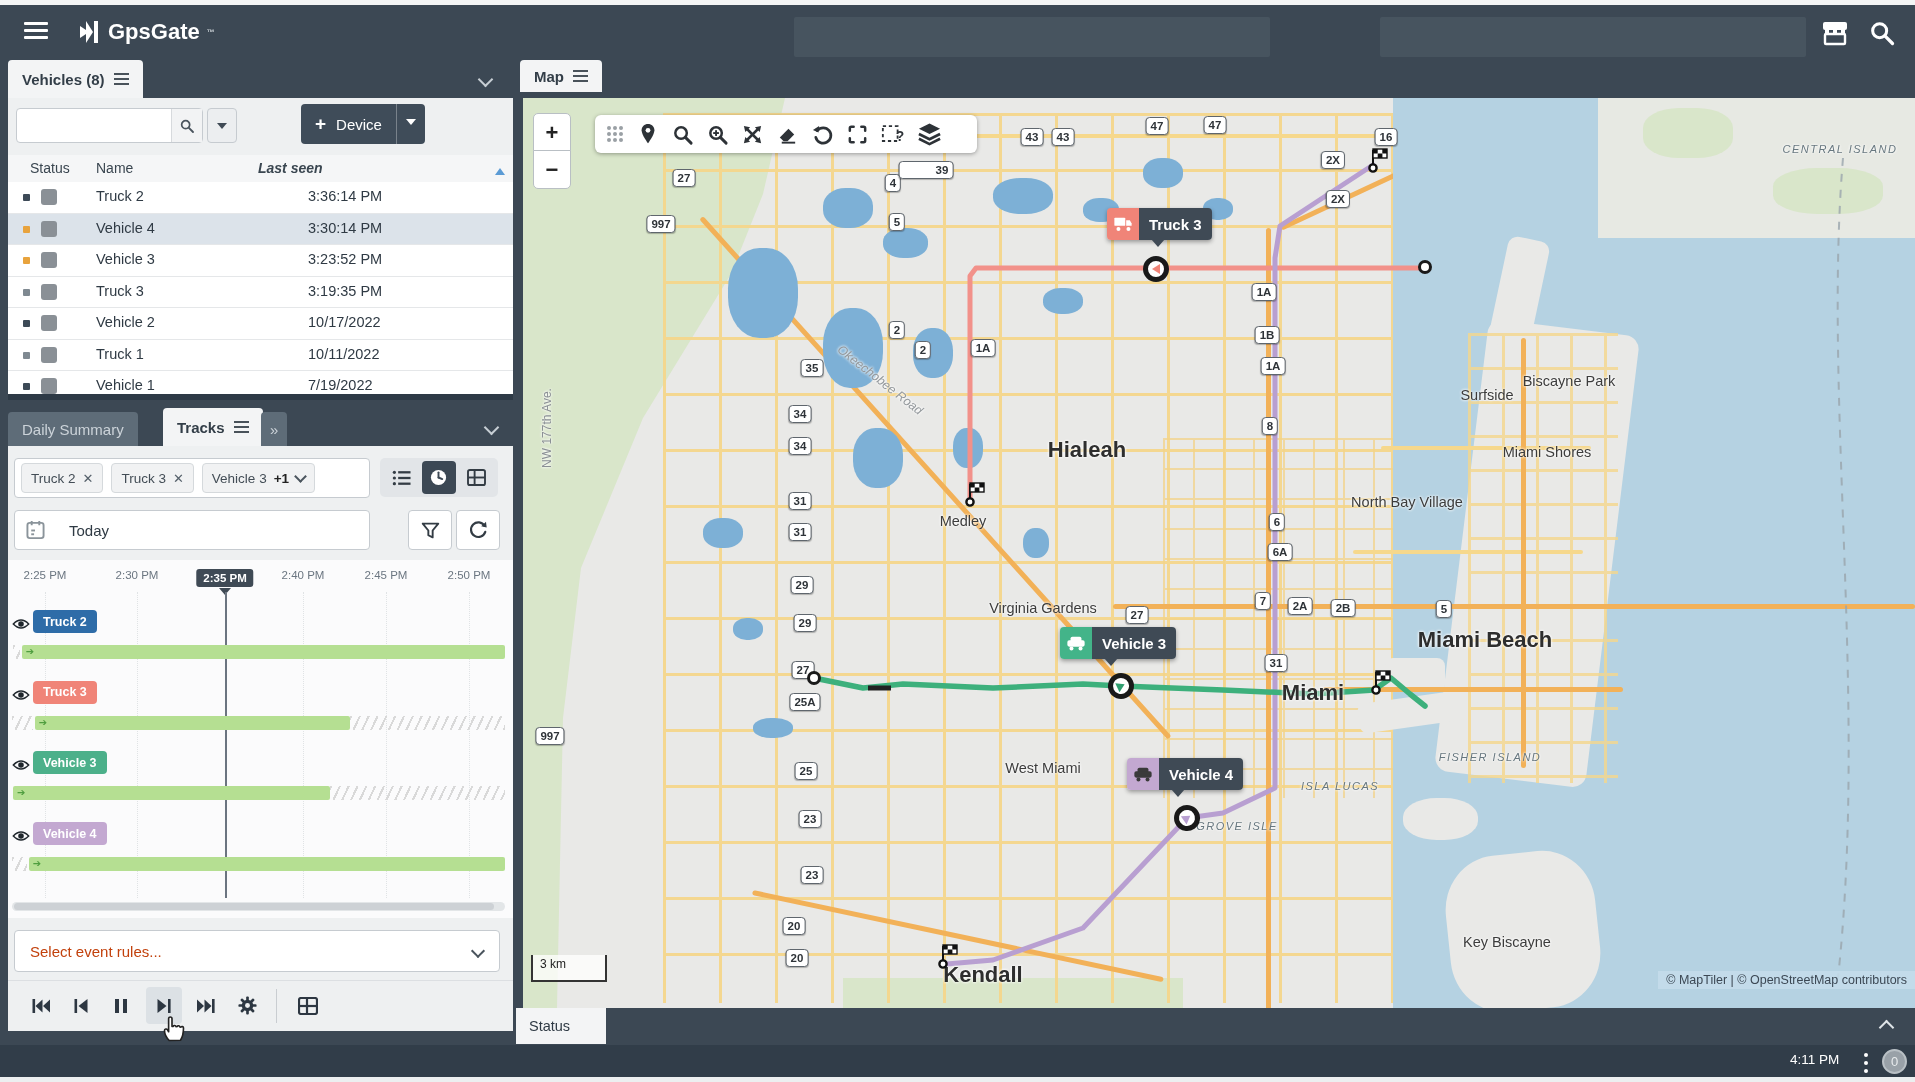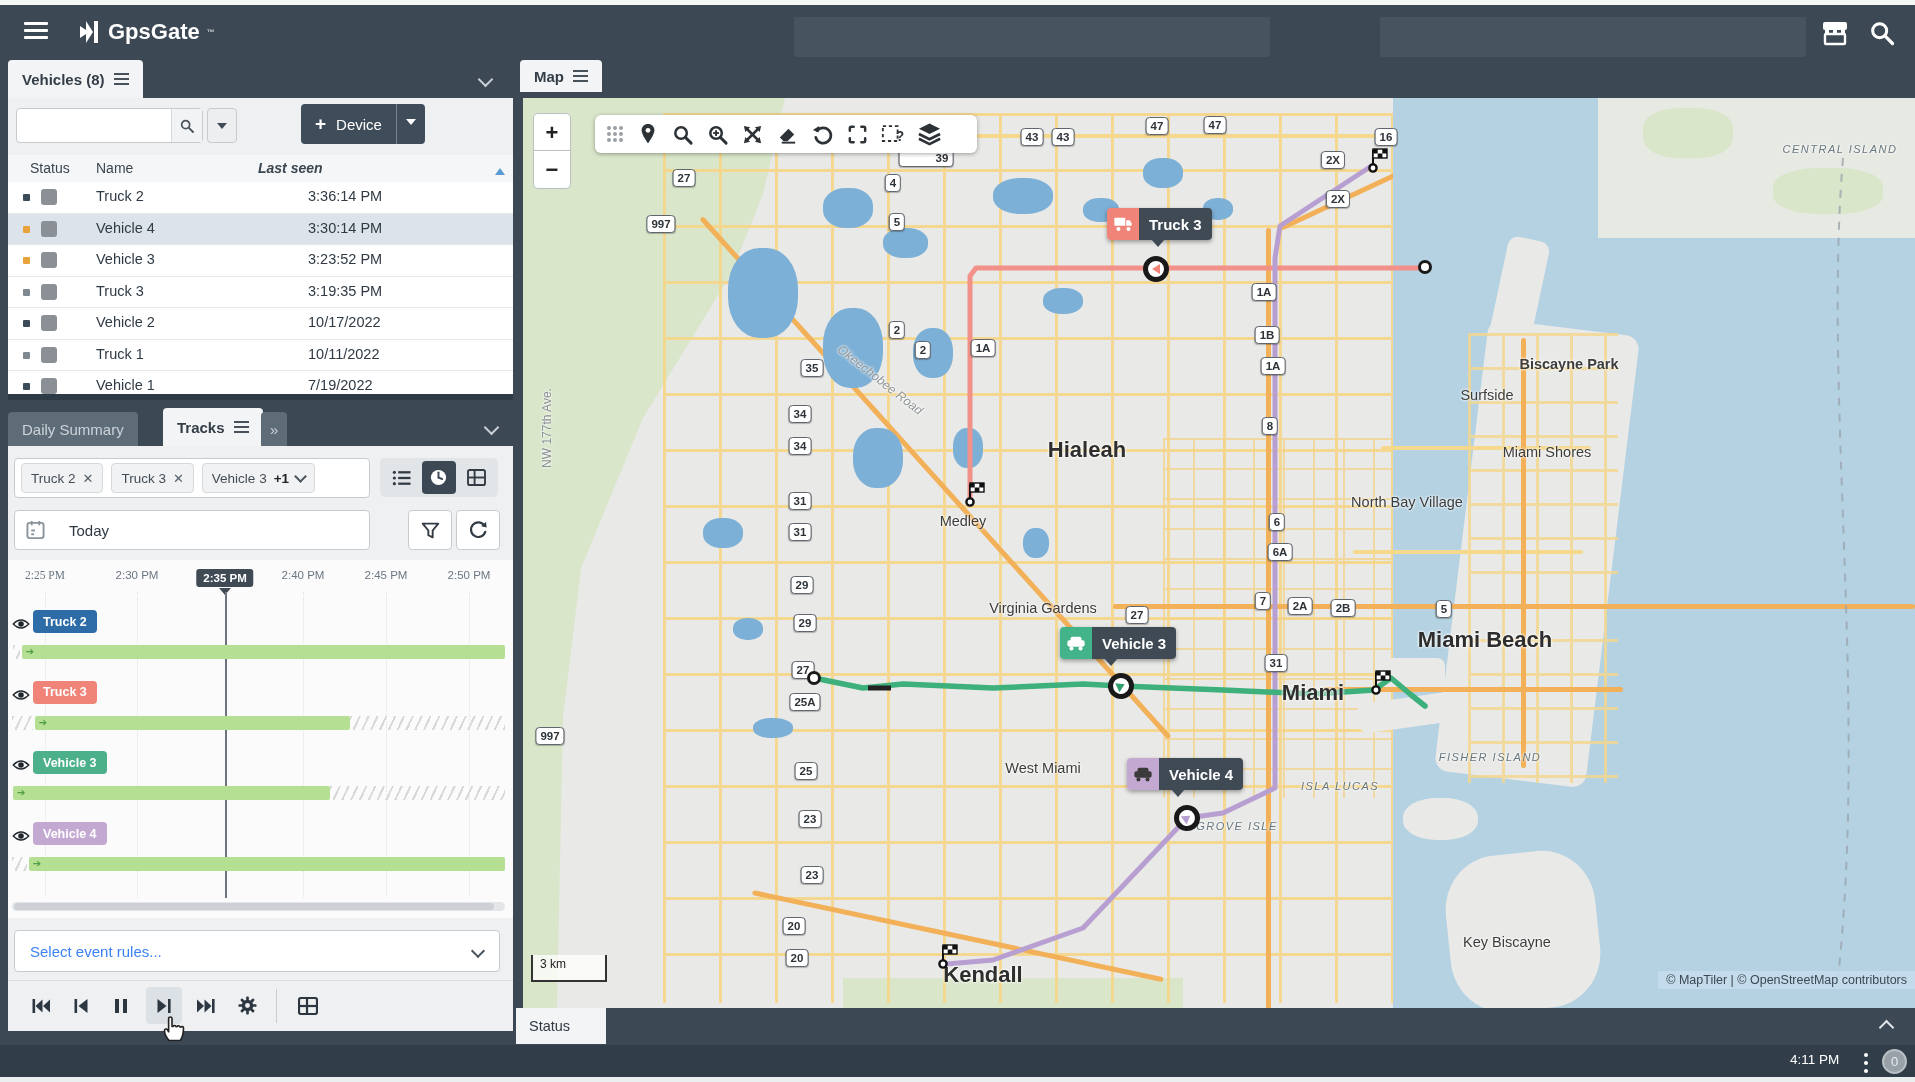--- a/index.html
+++ b/index.html
@@ -306,21 +306,21 @@
   <div class="sqbtn" style="left:448px;top:64px;width:42px;height:38px">
     <svg width="20" height="20" viewBox="0 0 22 22">
       <path d="M18.2 6.5 A8 8 0 1 0 19 13" fill="none" stroke="#333c44" stroke-width="2.4" stroke-linecap="round"></path>
       <polygon points="14.5,6.8 20.6,8.2 19.8,1.8" fill="#333c44"></polygon>
       </svg>
   </div>
 </div>
 
 <div id="tracks-body">
     <div class="gline" style="left: 37px;"></div>
-    <span class="tick" style="left: 37px; font-family: Liberation Serif, serif;">2:25 PM</span>
+    <span class="tick" style="left: 37px;">2:25 PM</span>
     <div class="gline" style="left: 129px;"></div>
     <span class="tick" style="left: 129px;">2:30 PM</span>
     <div class="gline" style="left: 217px;"></div>
     <span class="tick tickpill" style="left: 217px;">2:35 PM</span>
     <span style="position: absolute; top: 28px; left: 217px; transform: translateX(-50%); width: 0px; height: 0px; border-width: 7px 6px 6px; border-style: solid; border-color: rgb(63, 74, 85) transparent transparent; border-image: initial;"></span>
     <div class="gline" style="left: 295px;"></div>
     <span class="tick" style="left: 295px;">2:40 PM</span>
     <div class="gline" style="left: 378px;"></div>
     <span class="tick" style="left: 378px;">2:45 PM</span>
     <div class="gline" style="left: 461px;"></div>
@@ -386,21 +386,21 @@
           <span class="barrow" style="left: 4px;">➔</span>
         </div>
       </div>
   </div>
     <div id="scrollbar">
       <div id="scrollthumb"></div>
     </div>
   </div>
 
 <div class="inputbox" style="left:14px;top:930px;width:484px;height:40px">
-  <span style="margin-left:15px;font-size:15px;color:#3b82f6">Select event rules...</span>
+  <span style="margin-left:15px;font-size:15px;color:#c2410c">Select event rules...</span>
   <span class="chev" style="margin-left:auto;margin-right:16px;border-color:#4a545d;width:8px;height:8px"></span>
 </div>
 
 <div id="playbar">
   <span class="pbtn" style="left:15px">
     <svg width="22" height="22" viewBox="0 0 22 22">
       <rect x="2.5" y="4" width="2.6" height="14" fill="#2d3742"></rect>
         <polygon points="13,11 20,4.5 20,17.5" fill="#2d3742"></polygon>
         <polygon points="5.5,11 12.5,4.5 12.5,17.5" fill="#2d3742"></polygon>
       </svg>
@@ -513,21 +513,21 @@
     <path d="M1320 60 C1300 300 1345 600 1315 880" fill="none" stroke="#9aa5ad" stroke-width="2" stroke-dasharray="8 8" opacity=".8"></path>
   <polyline points="447,404 447,178 453,170 902,170" fill="none" stroke="#f2918a" stroke-width="5" stroke-linejoin="round" stroke-linecap="round"></polyline>
       <polyline points="850,67 795,103 757,128 752,160 752,690 700,715 664,720 560,830 470,862 424,866" fill="none" stroke="#b89fd1" stroke-width="5" stroke-linejoin="round" stroke-linecap="round"></polyline>
       <polyline points="291,580 340,590 380,586 470,590 560,586 598,588 700,592 790,596 851,592 868,580 887,596 902,608" fill="none" stroke="#3db07c" stroke-width="5.5" stroke-linejoin="round" stroke-linecap="round"></polyline>
       <line x1="345" y1="590" x2="368" y2="590" stroke="#222" stroke-width="5"></line>
     </svg>
   <div id="shields">
       <span class="shield" style="left: 161px; top: 80px;">27</span>
       <span class="shield" style="left: 138px; top: 126px;">997</span>
       <span class="shield" style="left: 370px; top: 85px;">4</span>
-      <span class="shield" style="left: 403px; top: 60px; padding-left: 36px;">39</span>
+      <span class="shield" style="left: 403px; top: 72px; padding-left: 36px;">39</span>
       <span class="shield" style="left: 374px; top: 124px;">5</span>
       <span class="shield" style="left: 509px; top: 39px;">43</span>
       <span class="shield" style="left: 540px; top: 39px;">43</span>
       <span class="shield" style="left: 634px; top: 28px;">47</span>
       <span class="shield" style="left: 692px; top: 27px;">47</span>
       <span class="shield" style="left: 863px; top: 39px;">16</span>
       <span class="shield" style="left: 810px; top: 62px;">2X</span>
       <span class="shield" style="left: 815px; top: 101px;">2X</span>
       <span class="shield" style="left: 289px; top: 226px; margin-top: 44px;">35</span>
       <span class="shield" style="left: 374px; top: 232px;">2</span>
@@ -559,21 +559,21 @@
       <span class="shield" style="left: 921px; top: 511px;">5</span>
       <span class="shield" style="left: 614px; top: 517px;">27</span>
       <span class="shield" style="left: 753px; top: 565px;">31</span>
     </div>
   <div id="places">
       <span class="pl it" style="left: 1317px; top: 51px;">CENTRAL ISLAND</span>
       <span class="pl big" style="left: 564px; top: 352px;">Hialeah</span>
       <span class="pl med" style="left: 440px; top: 423px;">Medley</span>
       <span class="pl med" style="left: 520px; top: 510px;">Virginia Gardens</span>
       <span class="pl med" style="left: 964px; top: 297px;">Surfside</span>
-      <span class="pl med" style="left: 1046px; top: 266px; font-weight: bold;">Biscayne Park</span>
+      <span class="pl med" style="left: 1046px; top: 283px;">Biscayne Park</span>
       <span class="pl med" style="left: 1024px; top: 354px;">Miami Shores</span>
       <span class="pl med" style="left: 884px; top: 404px;">North Bay Village</span>
       <span class="pl big" style="left: 962px; top: 542px;">Miami Beach</span>
       <span class="pl big" style="left: 790px; top: 595px;">Miami</span>
       <span class="pl med" style="left: 520px; top: 670px;">West Miami</span>
       <span class="pl it" style="left: 967px; top: 659px;">FISHER ISLAND</span>
       <span class="pl it" style="left: 817px; top: 688px;">ISLA LUCAS</span>
       <span class="pl it" style="left: 714px; top: 728px;">GROVE ISLE</span>
       <span class="pl big" style="left: 460px; top: 877px;">Kendall</span>
       <span class="pl med" style="left: 984px; top: 844px;">Key Biscayne</span>

